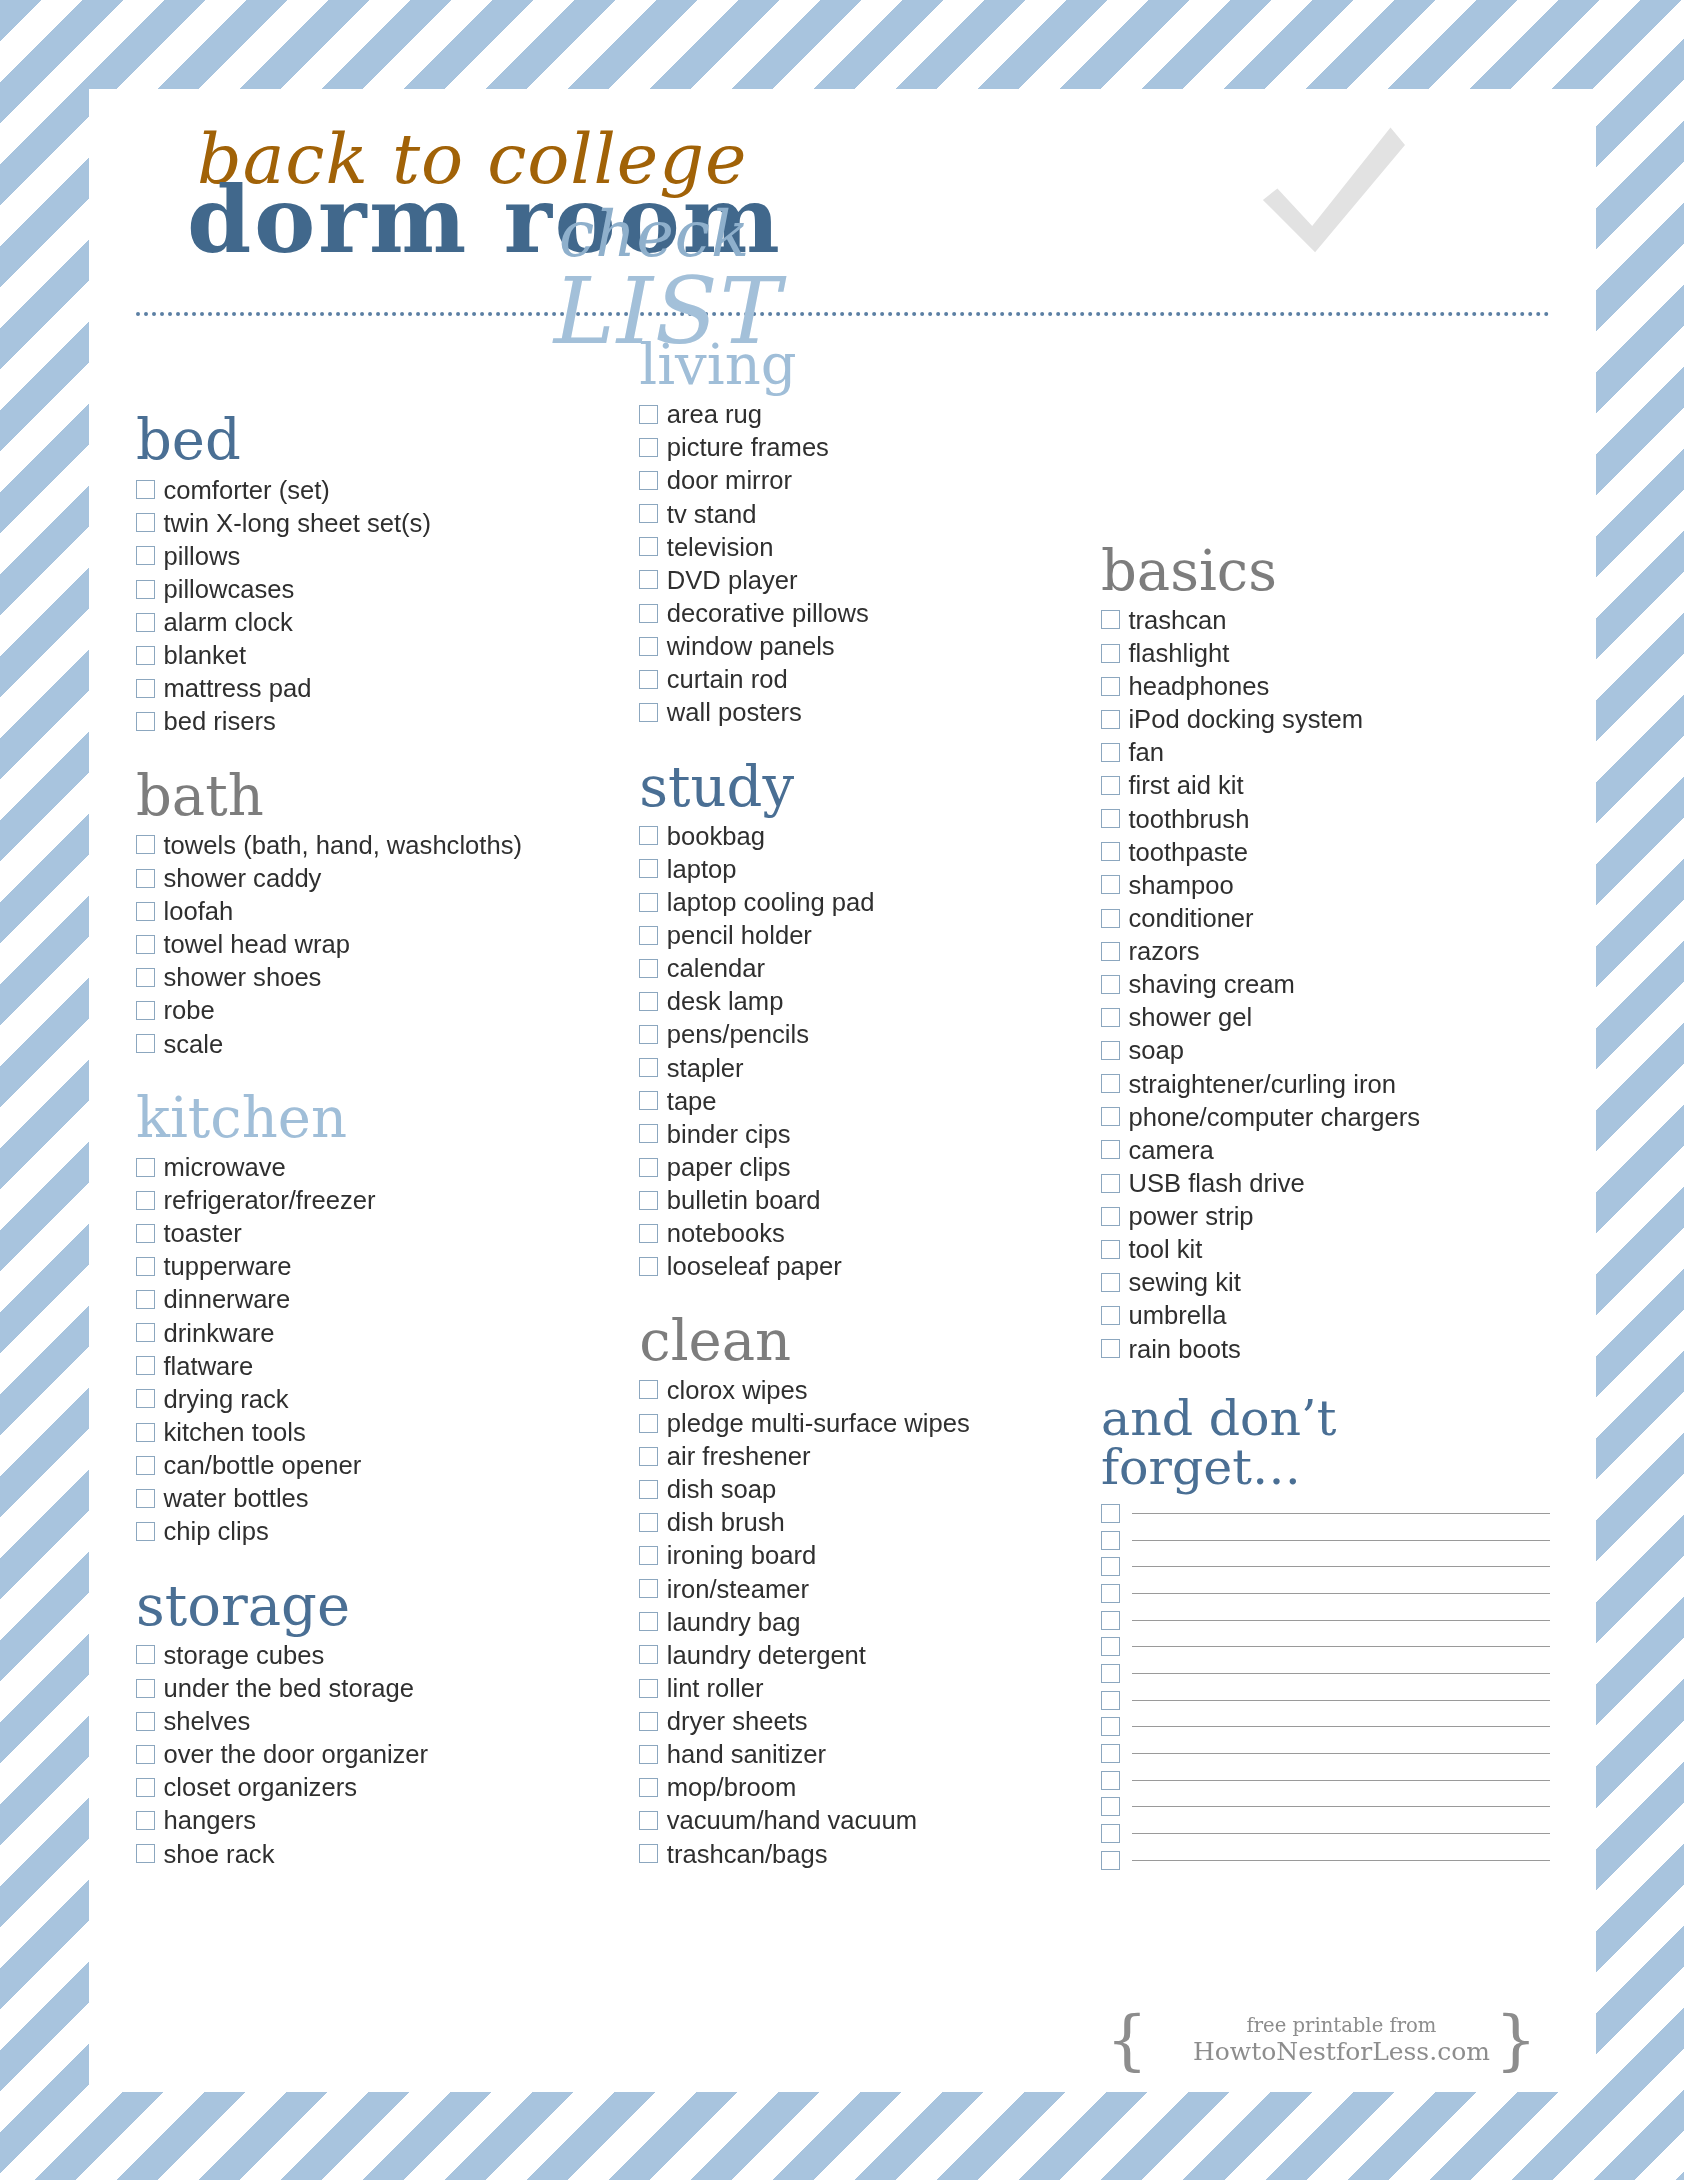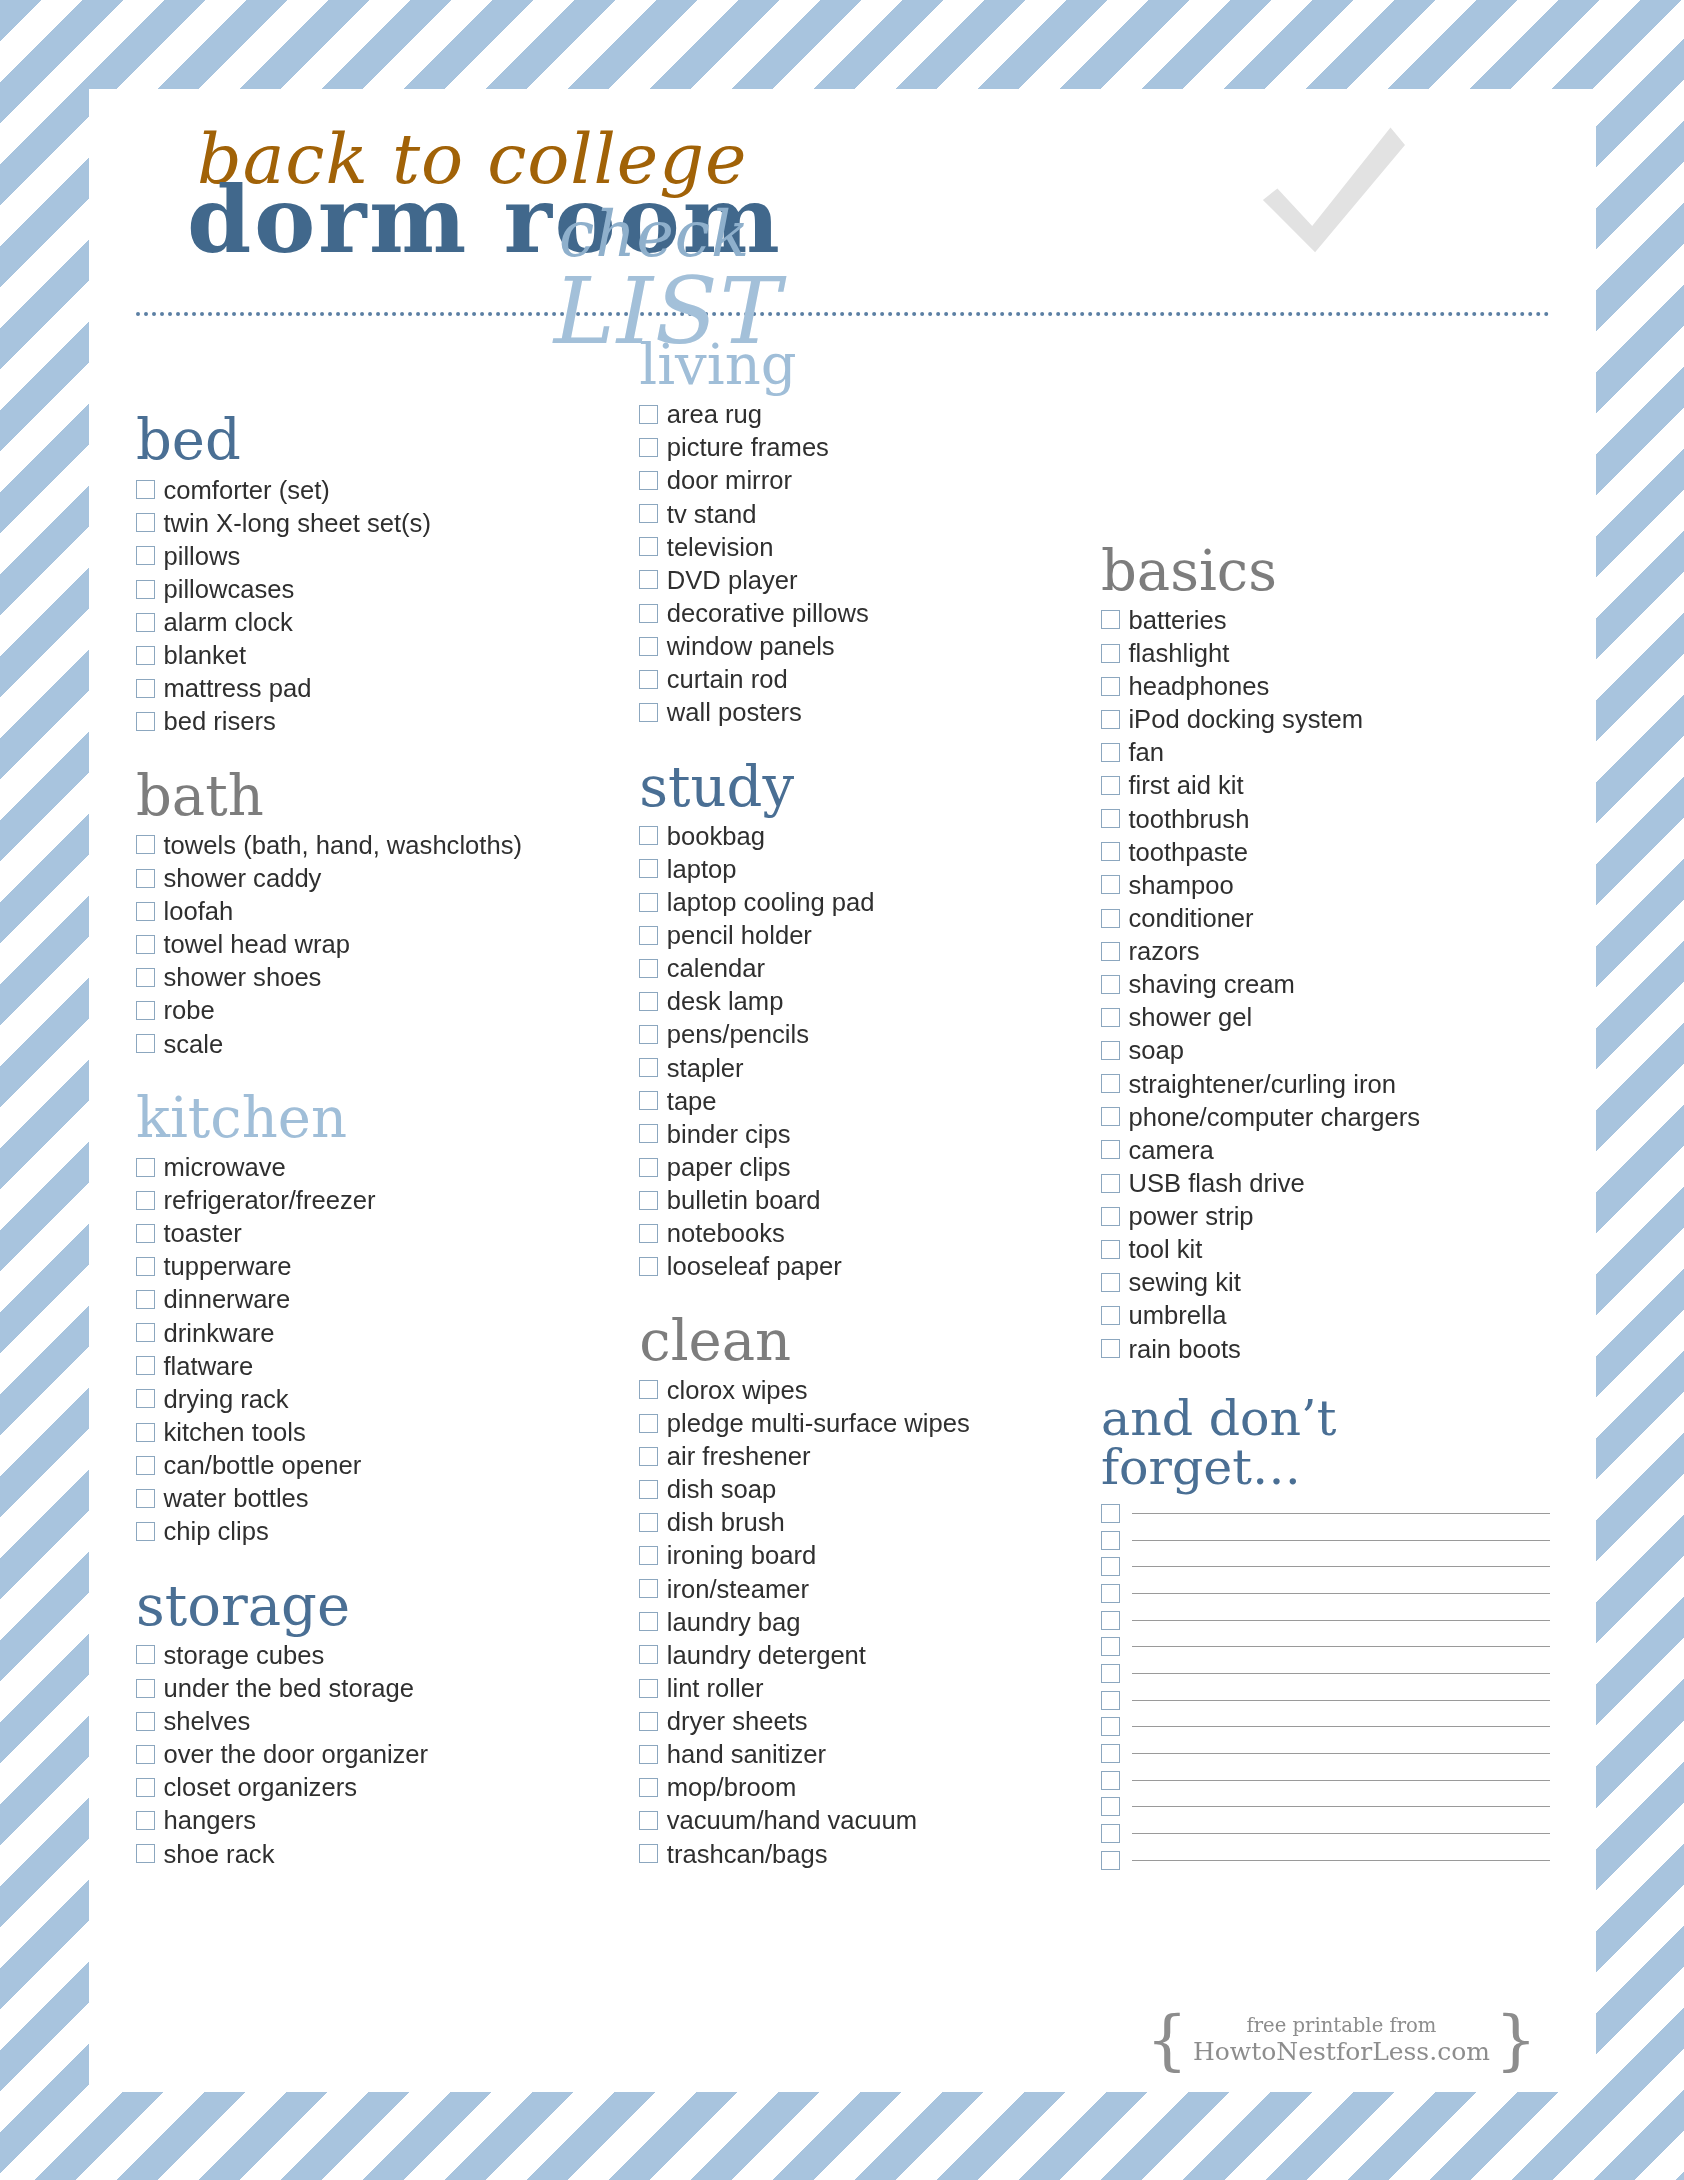--- a/index.html
+++ b/index.html
@@ -179,21 +179,21 @@
   #footer {
     position: absolute;
     right: 60px;
     bottom: 19px;
     display: flex;
     align-items: center;
     color: #8d8d8d;
     font-family: "DejaVu Serif", serif;
   }
   .brace { font-size: 66px; line-height: 1; color: #8d8d8d; }
-  #footer-text { text-align: center; padding: 0 5.1px; }
+  #footer-text { text-align: center; padding: 0 5.1px; margin-left: 40px; }
   #footer-line1 { font-size: 19.6px; }
   #footer-line2 { font-size: 25px; }
 </style>
 </head>
 <body>
 
 <div id="chevron-border"></div>
 
 <div id="page">
 
@@ -556,21 +556,21 @@
 
     </div>
 
     <div class="col col-3">
 
       <div class="section">
         <div class="section-title t-gray">basics</div>
         <ul class="items">
           <li>
               <span class="cb"></span>
-              <span>batteries</span>
+              <span>trashcan</span>
             </li>
           <li>
               <span class="cb"></span>
               <span>flashlight</span>
             </li>
           <li>
               <span class="cb"></span>
               <span>headphones</span>
             </li>
           <li>

